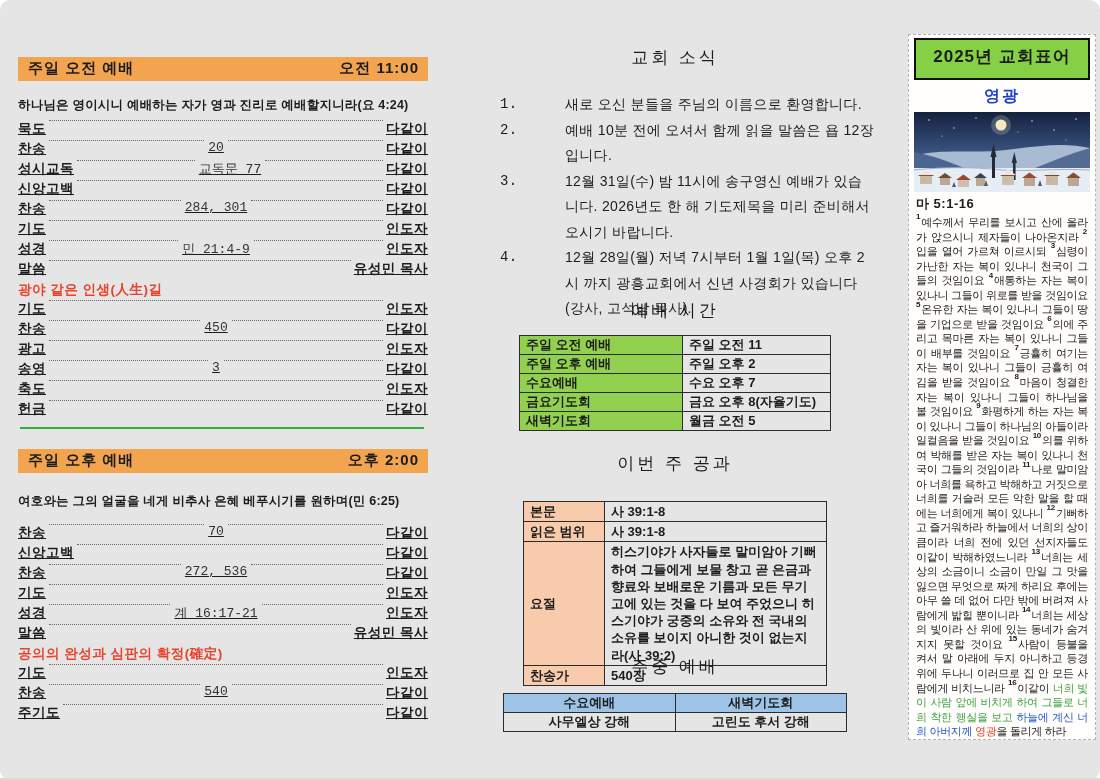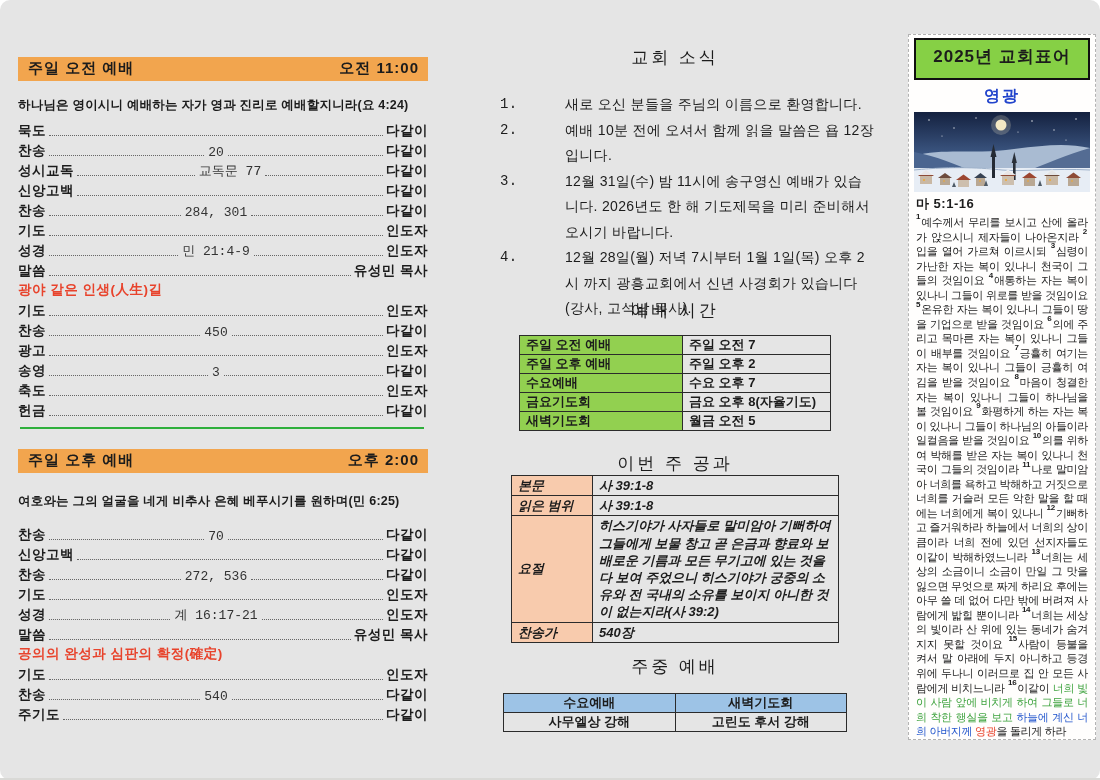--- a/index.html
+++ b/index.html
@@ -8,21 +8,21 @@
   .page-edge{position:absolute;left:0;right:0;bottom:0;height:2px;background:#d9d9d6;}
 
   
   .svc{position:absolute;left:18px;width:410px;}
   #svc-am{top:57px;} #svc-pm{top:449px;}
   .svc-bar{display:flex;justify-content:space-between;align-items:center;
     background:var(--orange,#f2a54e);padding:1px 9px 2px 10px;height:21px;
     font-weight:bold;font-size:15px;letter-spacing:1px;}
   .svc-verse{text-align:left;font-size:12.5px;font-weight:bold;margin-top:16px;letter-spacing:.2px;}
   .order-rows{margin-top:6px;}
-  .order-row{display:flex;align-items:flex-end;height:20px;font-size:13.5px;}
+  .order-row{display:flex;height:20px;font-size:13.5px;text-decoration:underline;}
   .order-label{font-weight:bold;white-space:nowrap;letter-spacing:.5px;}
   .order-dots{flex:1;border-bottom:1.5px dotted #666;margin:0 3px 4px;height:0;}
   .order-center{font-size:13px;white-space:nowrap;color:#333;padding:0 1px;font-family:"Liberation Mono","DejaVu Sans Mono",monospace;}
   .order-right{font-weight:bold;white-space:nowrap;letter-spacing:.5px;}
   .sermon-title{color:var(--red,#e8432c);font-weight:bold;font-size:13.5px;height:20px;line-height:20px;letter-spacing:.5px;}
   .svc-divider{position:absolute;left:20px;top:427px;width:404px;border-top:2.5px solid var(--green-line,#2faf3c);}
   #svc-pm .svc-verse{margin-top:20px;}
   #svc-pm .order-rows{margin-top:14px;}
 
   
@@ -32,21 +32,21 @@
   .news-list{margin-top:23px;padding:0 6px 0 30px;}
   .news-item{display:flex;font-size:14px;line-height:25.5px;letter-spacing:.3px;}
   .news-num{flex:none;width:28px;font-family:"Liberation Mono","DejaVu Sans Mono",monospace;}
   .news-text{flex:1;margin-left:37px;}
   #times{top:299px;} #lesson{top:452px;} #midweek{top:655px;}
   table{border-collapse:collapse;margin:0 auto;}
   td{border:1px solid #2b2b2b;font-size:13px;padding:0 6px;vertical-align:middle;}
   #times-table{margin-top:13px;width:312px;border:1.5px solid #2b2b2b;}
   #times-table td{height:16.5px;font-weight:bold;}
   #times-table td.key{background:var(--tbl-green,#92d050);width:150px;}
-  #lesson-table{width:328px;border:1.5px solid #2b2b2b;font-style:italic;}
+  #lesson-table{margin-top:26px;width:304px;border:1.5px solid #2b2b2b;}
   #lesson-table td{height:17px;font-weight:bold;line-height:17.2px;}
   #lesson-table td.key{background:var(--tbl-peach,#f8cbad);width:68px;white-space:nowrap;}
   #lesson-table td.val{padding:1px 6px;}
   #midweek-table{margin-top:15px;width:344px;border:1.5px solid #2b2b2b;}
   #midweek-table td{height:18px;font-weight:bold;text-align:center;width:172px;}
   #midweek-table tr.hdr td{background:var(--tbl-blue,#9dc3e6);}
 
   
   #motto{position:absolute;left:908px;top:34px;width:188px;height:706px;
     border:1px dashed #b3b3b3;background:#fffefd;box-sizing:border-box;}
@@ -252,21 +252,21 @@
         </div>
       </div>
   </section>
 
   <section class="mid" id="times">
     <div class="mid-title">예배 시간</div>
     <table id="times-table">
       <tbody>
           <tr>
             <td class="key">주일 오전 예배</td>
-            <td class="val">주일 오전 7</td>
+            <td class="val">주일 오전 11</td>
           </tr>
           <tr>
             <td class="key">주일 오후 예배</td>
             <td class="val">주일 오후 2</td>
           </tr>
           <tr>
             <td class="key">수요예배</td>
             <td class="val">수요 오후 7</td>
           </tr>
           <tr>

